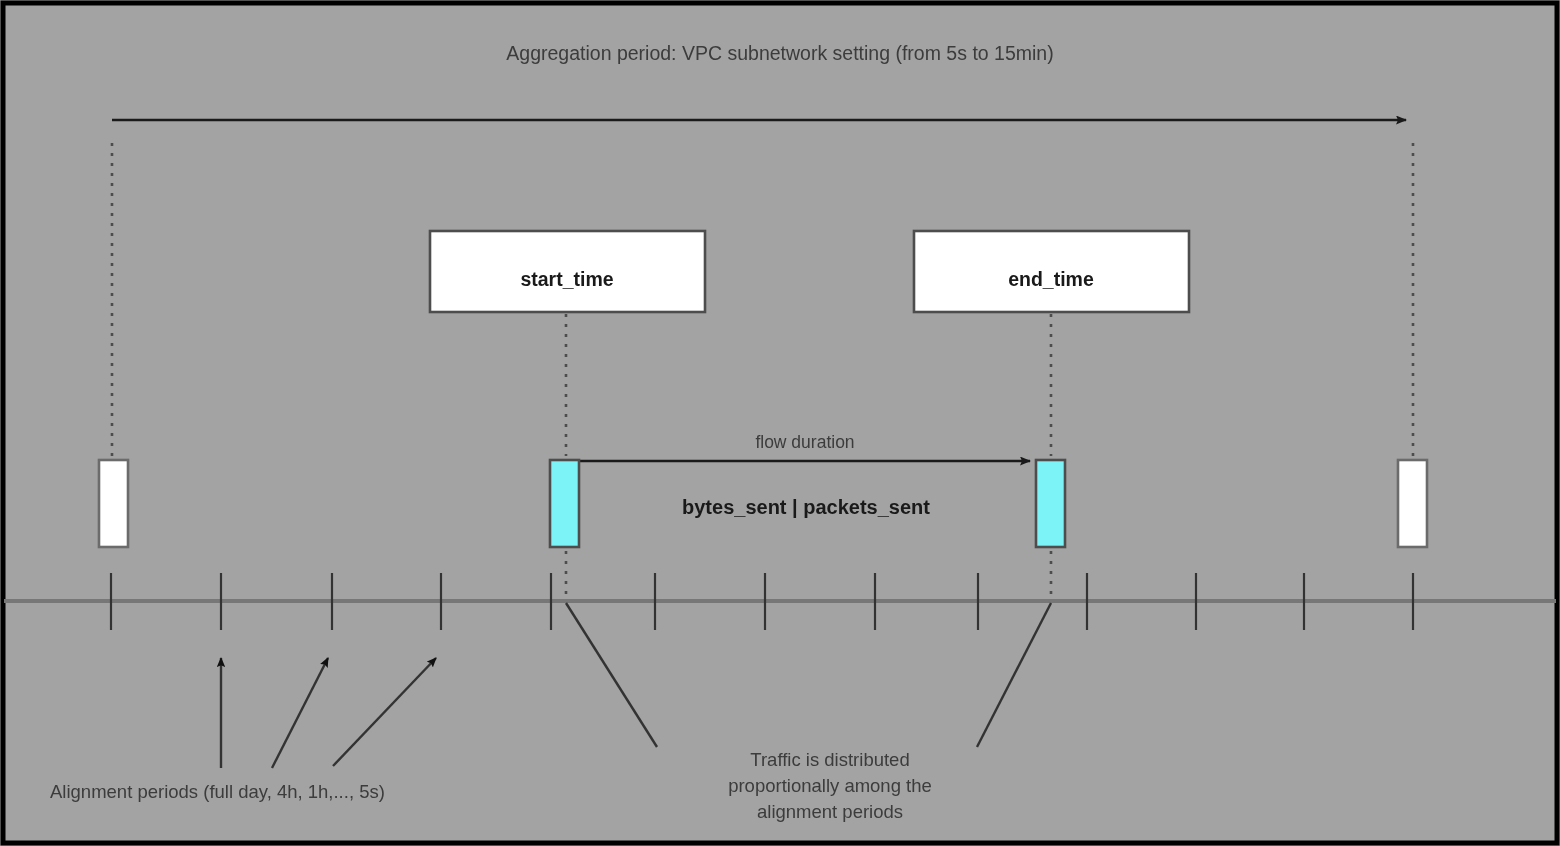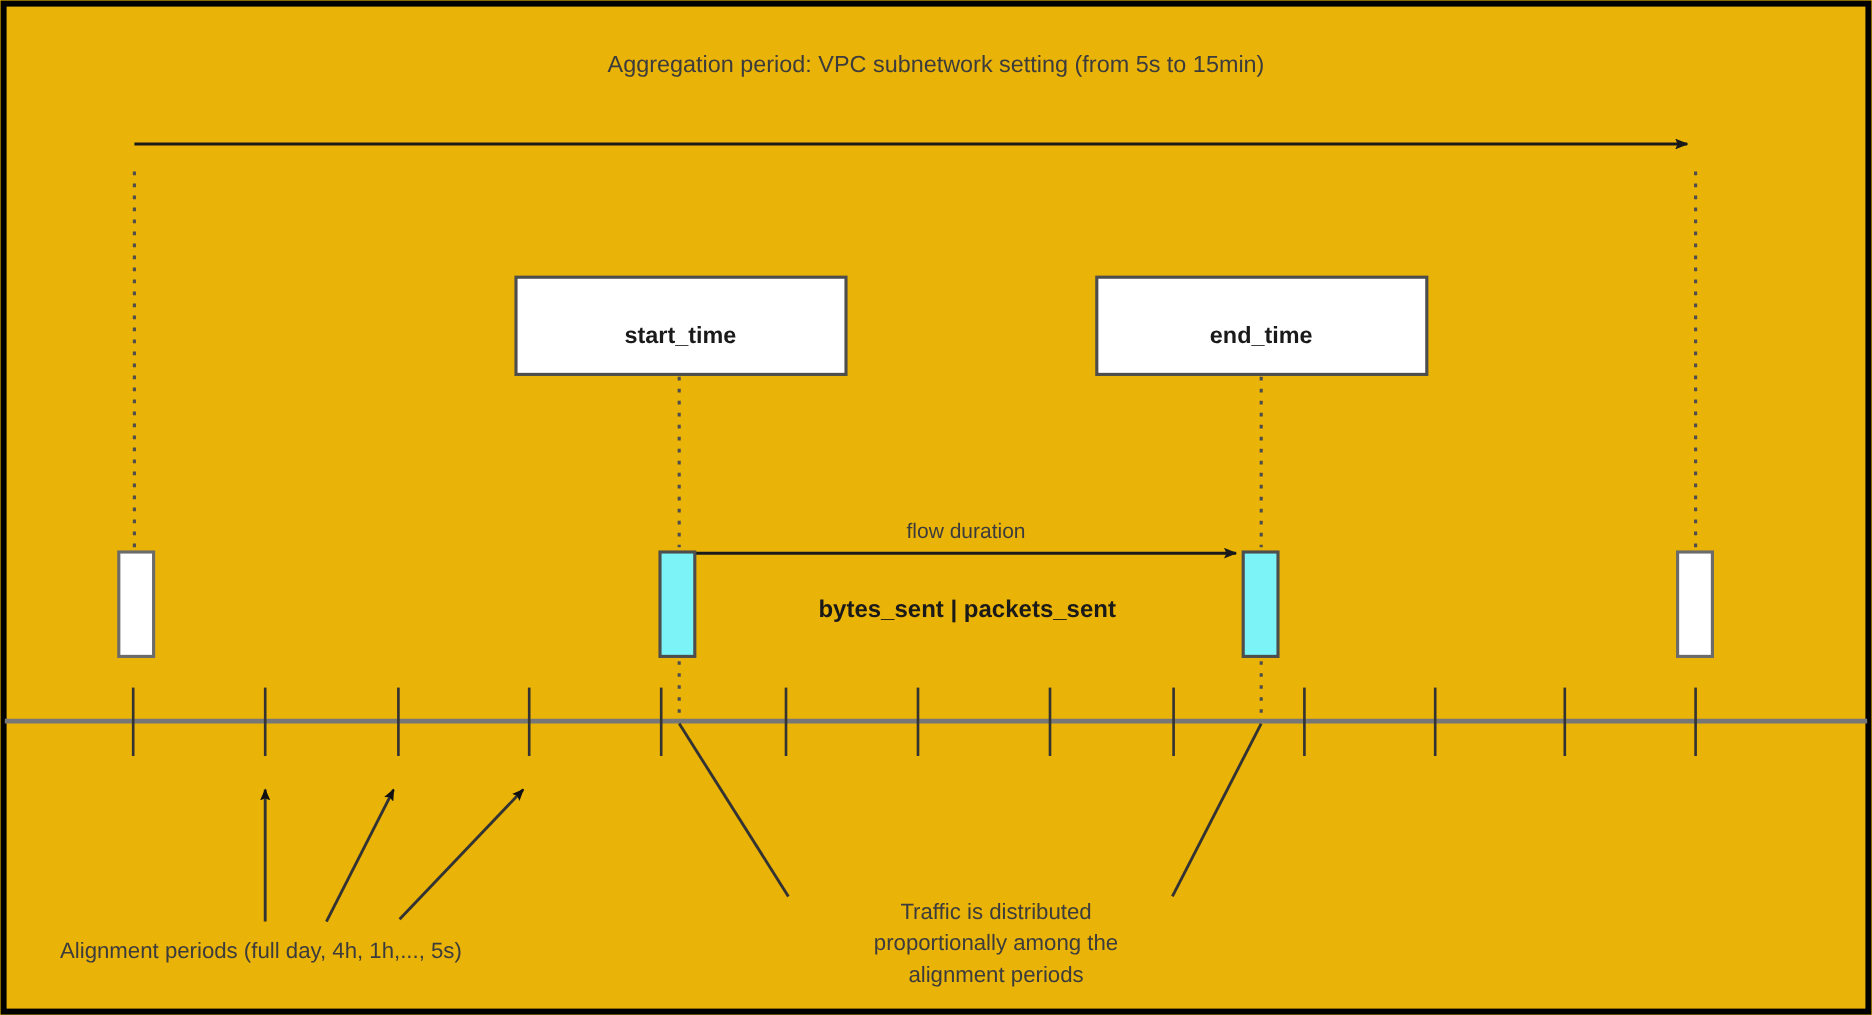--- a/index.html
+++ b/index.html
@@ -10,21 +10,21 @@
   body {
     width: 1560px;
     height: 846px;
     font-family: "Liberation Sans", sans-serif;
     overflow: hidden;
   }
   #diagram-root {
     position: relative;
     width: 1560px;
     height: 846px;
-    background: #eab308;
+    background: #a3a3a3;
     box-sizing: border-box;
   }
   #diagram-svg {
     position: absolute;
     top: 0;
     left: 0;
     width: 1560px;
     height: 846px;
     display: block;
   }

